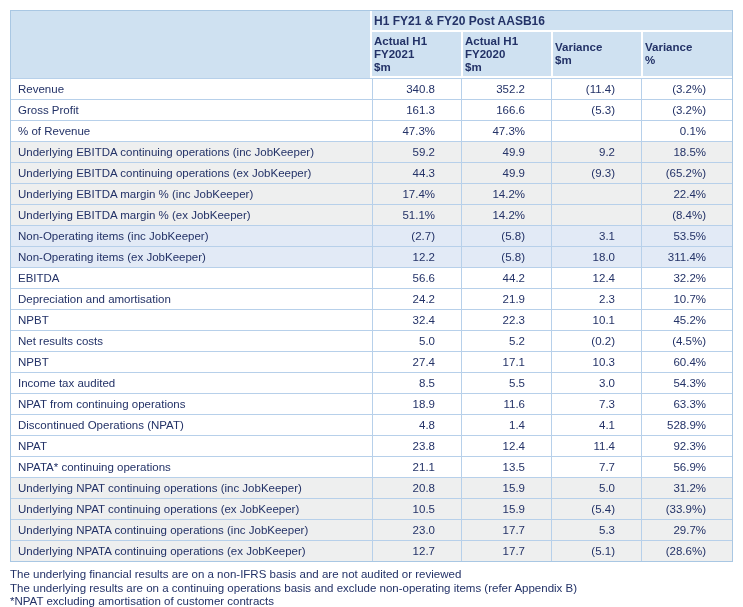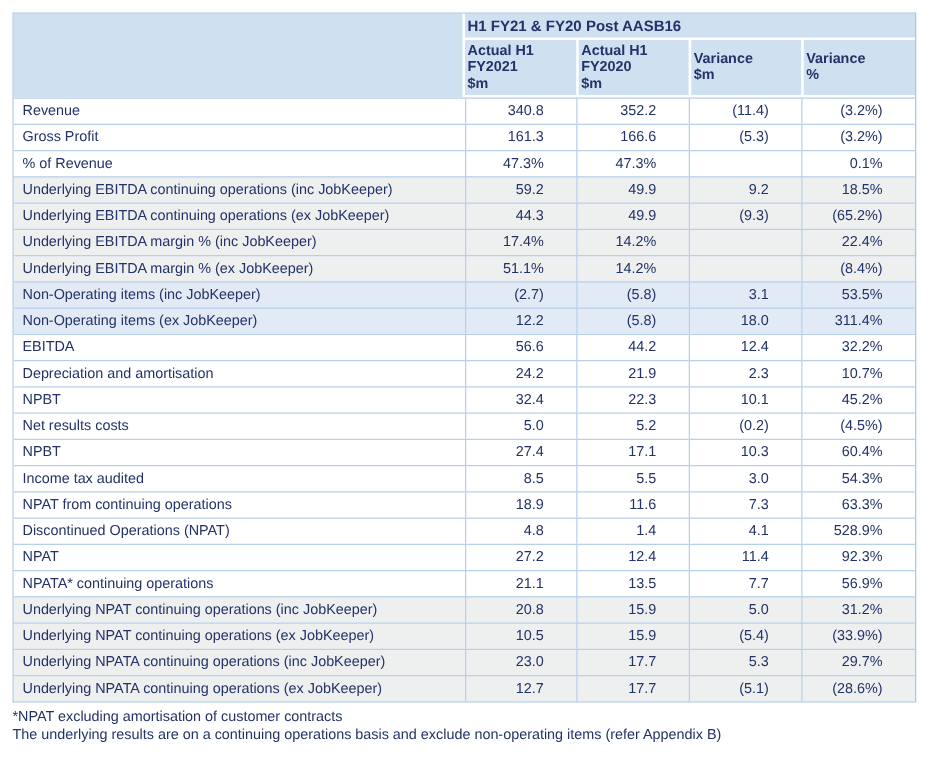--- a/index.html
+++ b/index.html
@@ -226,21 +226,21 @@
   </tr>
         <tr>
     <td class="label">Discontinued Operations (NPAT)</td>
     <td class="num">4.8</td>
     <td class="num">1.4</td>
     <td class="num">4.1</td>
     <td class="num">528.9%</td>
   </tr>
         <tr>
     <td class="label">NPAT</td>
-    <td class="num">27.2</td>
+    <td class="num">23.8</td>
     <td class="num">12.4</td>
     <td class="num">11.4</td>
     <td class="num">92.3%</td>
   </tr>
         <tr>
     <td class="label">NPATA* continuing operations</td>
     <td class="num">21.1</td>
     <td class="num">13.5</td>
     <td class="num">7.7</td>
     <td class="num">56.9%</td>
@@ -270,16 +270,17 @@
     <td class="label">Underlying NPATA continuing operations (ex JobKeeper)</td>
     <td class="num">12.7</td>
     <td class="num">17.7</td>
     <td class="num">(5.1)</td>
     <td class="num">(28.6%)</td>
   </tr>
       </tbody>
   </table>
 
   <div class="notes">
+    <div class="note">The underlying financial results are on a non-IFRS basis and are not audited or reviewed</div>
+    <div class="note">The underlying results are on a continuing operations basis and exclude non-operating items (refer Appendix B)</div>
     <div class="note">*NPAT excluding amortisation of customer contracts</div>
-    <div class="note">The underlying results are on a continuing operations basis and exclude non-operating items (refer Appendix B)</div>
   </div>
 </div>
 
 </body></html>

